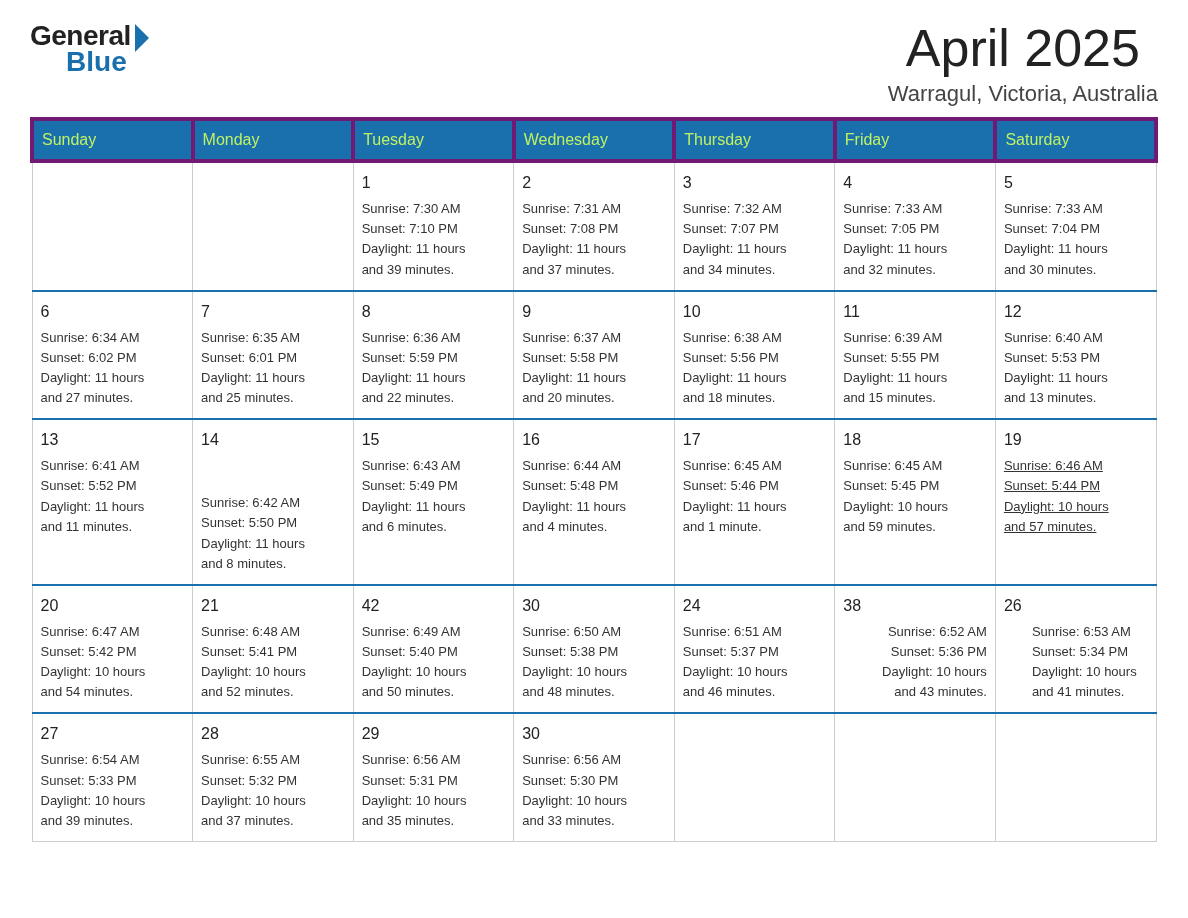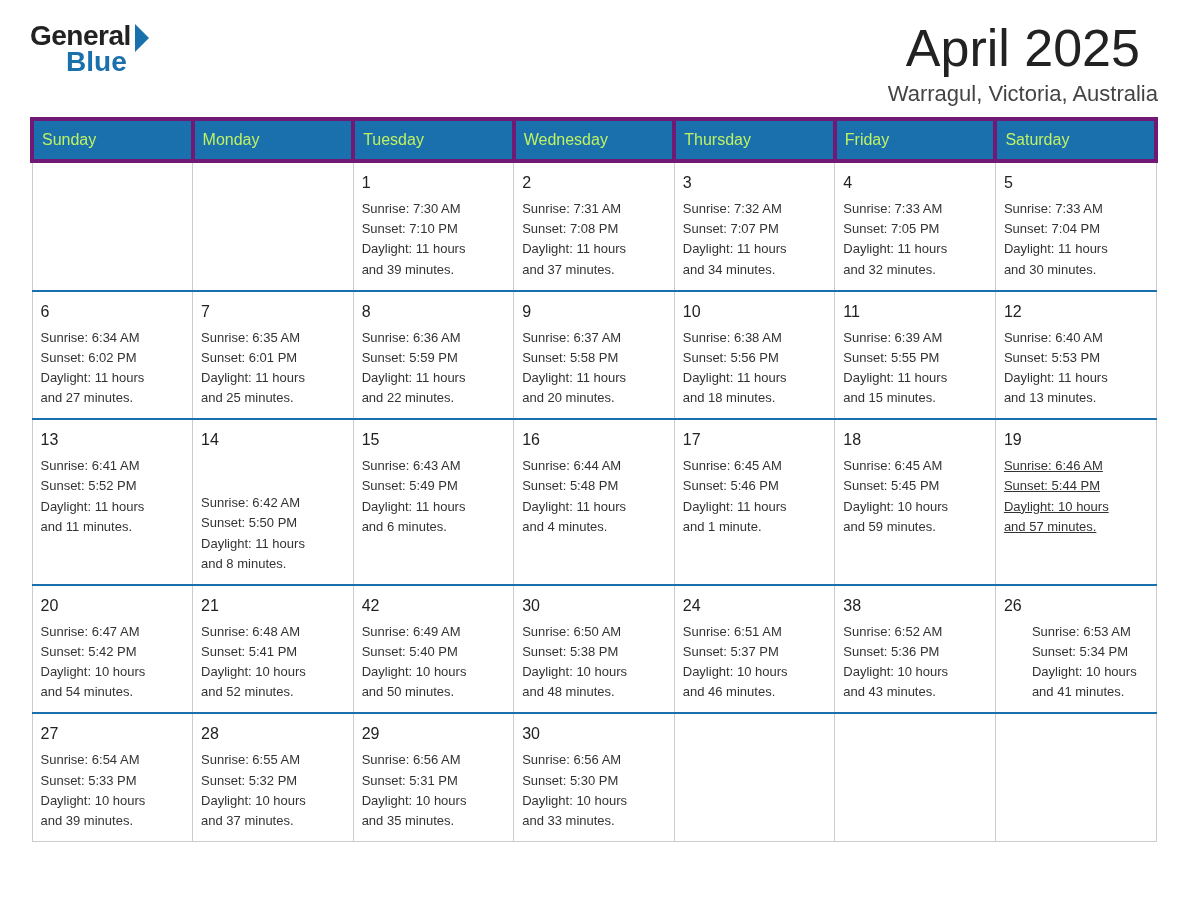--- a/index.html
+++ b/index.html
@@ -306,21 +306,21 @@
         </td>
         <td>
           <span class="day-num">24</span>
           <div class="day-info" style="white-space: pre-line;">Sunrise: 6:51 AM
 Sunset: 5:37 PM
 Daylight: 10 hours
 and 46 minutes.</div>
         </td>
         <td>
           <span class="day-num">38</span>
-          <div class="day-info" style="white-space: pre-line;">Sunrise: 6:52 AM
+          <div class="day-info" style="white-space: pre-line; text-align: right;">Sunrise: 6:52 AM
 Sunset: 5:36 PM
 Daylight: 10 hours
 and 43 minutes.</div>
         </td>
         <td>
           <span class="day-num">26</span>
           <div class="day-info" style="white-space: pre-line; margin-left: 28px;">Sunrise: 6:53 AM
 Sunset: 5:34 PM
 Daylight: 10 hours
 and 41 minutes.</div>

